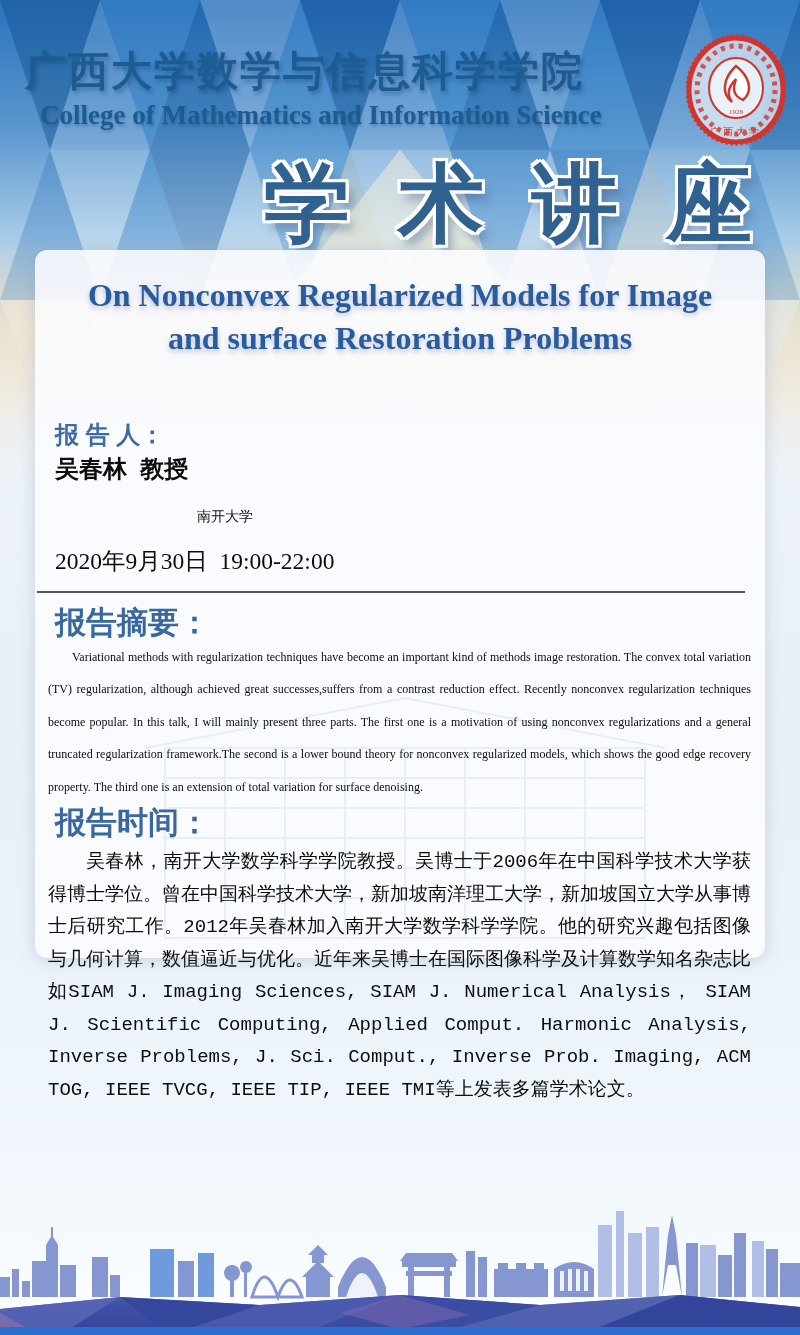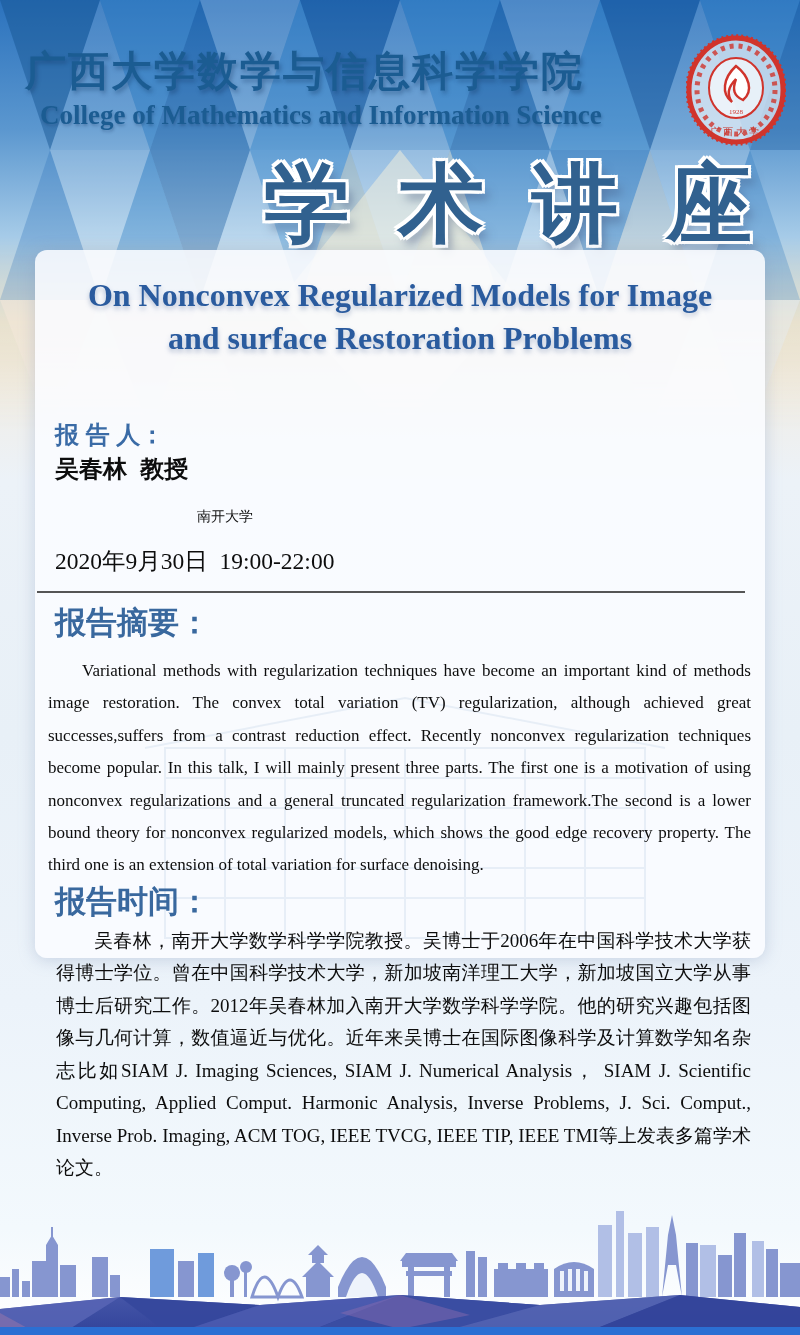--- a/index.html
+++ b/index.html
@@ -62,27 +62,27 @@
   .row.venue{margin-top:9px;}
   .divider{
     position:relative;border:none;border-top:2px solid #555;
     margin:13px 20px 0 2px;
   }
   .sec-heading{
     position:relative;margin:14px 0 0 20px;font-size:31px;font-weight:bold;
     color:#39689e;line-height:32px;font-family:"Liberation Sans",sans-serif;
   }
   .abstract-body{
-    position:relative;margin:16px 14px 0 13px;text-align:justify;
-    font-family:"Liberation Serif",serif;font-size:17px;line-height:32.4px;
+    position:relative;margin:2px 14px 0 13px;text-align:justify;
+    font-family:"Liberation Serif",serif;font-size:12px;line-height:32.4px;
     color:#0d0d0d;text-indent:2em;white-space:normal;
   }
   .bio-body{
-    position:relative;margin:7px 14px 0 21px;text-align:justify;
-    font-family:Liberation Serif, serif;font-size:19px;line-height:32.5px;
+    position:relative;margin:7px 14px 0 13px;text-align:justify;
+    font-family:Liberation Mono, monospace;font-size:19px;line-height:32.5px;
     color:#0d0d0d;text-indent:2em;
   }
   .bio-heading{margin-top:4px;}
 </style>
 </head>
 <body>
 
 <div class="poster">
 
   <svg class="mosaic" viewBox="0 0 800 430" preserveAspectRatio="none" aria-hidden="true">

